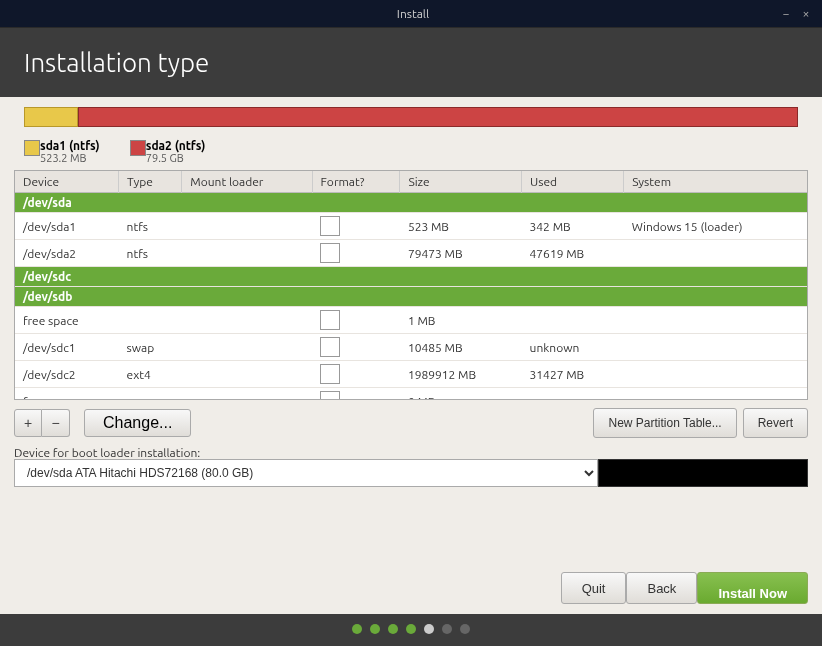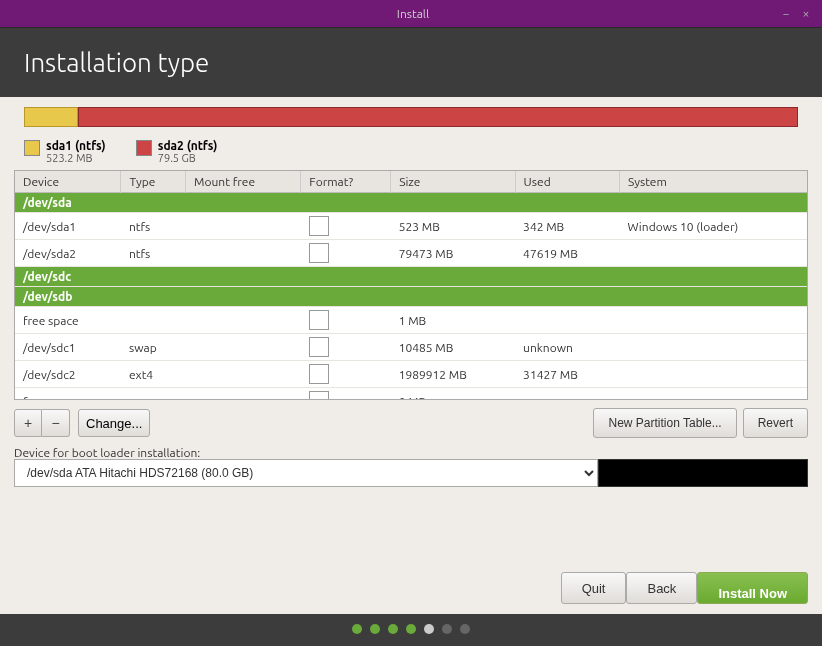--- a/index.html
+++ b/index.html
@@ -9,21 +9,21 @@
       background: #3c3c3c;
       width: 822px;
       height: 646px;
       overflow: hidden;
       display: flex;
       flex-direction: column;
     }
 
     
     .title-bar {
-      background: #701a75;
+      background: #0f172a;
       height: 28px;
       display: flex;
       align-items: center;
       justify-content: space-between;
       padding: 0 8px;
       border-bottom: 1px solid #2a2a2a;
     }
     .title-bar-text {
       color: #d0d0d0;
       font-size: 12px;
@@ -93,21 +93,20 @@
     .legend {
       display: flex;
       gap: 30px;
       padding: 4px 24px 6px;
       background: #f0ede8;
       font-size: 12px;
     }
     .legend-item {
       display: flex;
       align-items: flex-start;
-      gap: 6px;
     }
     .legend-color {
       width: 16px;
       height: 16px;
       border: 1px solid #888;
       margin-top: 1px;
       flex-shrink: 0;
     }
     .legend-info {
       display: flex;
@@ -191,27 +190,27 @@
       display: flex;
       align-items: center;
       justify-content: center;
       font-size: 14px;
       color: #444;
     }
     .icon-btn:first-child { border-radius: 3px 0 0 3px; }
     .icon-btn:nth-child(2) { border-radius: 0 3px 3px 0; border-left: none; }
     .change-btn {
       height: 28px;
-      padding: 0 7px;
+      padding: 0 18px;
       border: 1px solid #aaa;
       background: linear-gradient(to bottom, #f8f8f8, #e0ddd8);
       cursor: pointer;
       border-radius: 3px;
-      margin-left: 8px;
-      font-size: 13px;
+      margin-left: 14px;
+      font-size: 16px;
     }
     .toolbar-right {
       display: flex;
       gap: 6px;
     }
     .btn {
       height: 30px;
       padding: 0 14px;
       border: 1px solid #aaa;
       background: linear-gradient(to bottom, #f8f8f8, #e0ddd8);
@@ -340,41 +339,41 @@
   </div>
 
   <div class="content">
 
     <div class="table-container">
       <table>
         <thead>
           <tr>
             <th>Device</th>
             <th>Type</th>
-            <th>Mount free</th>
+            <th>Mount loader</th>
             <th>Format?</th>
             <th>Size</th>
             <th>Used</th>
             <th>System</th>
           </tr>
         </thead>
         <tbody>
 
           <tr class="device-row">
             <td colspan="7">/dev/sda</td>
           </tr>
 
           <tr>
             <td>/dev/sda1</td>
             <td>ntfs</td>
             <td></td>
             <td><span class="checkbox-cell"></span></td>
             <td>523 MB</td>
             <td>342 MB</td>
-            <td>Windows 10 (loader)</td>
+            <td>Windows 15 (loader)</td>
           </tr>
 
           <tr>
             <td>/dev/sda2</td>
             <td>ntfs</td>
             <td></td>
             <td><span class="checkbox-cell"></span></td>
             <td>79473 MB</td>
             <td>47619 MB</td>
             <td></td>

